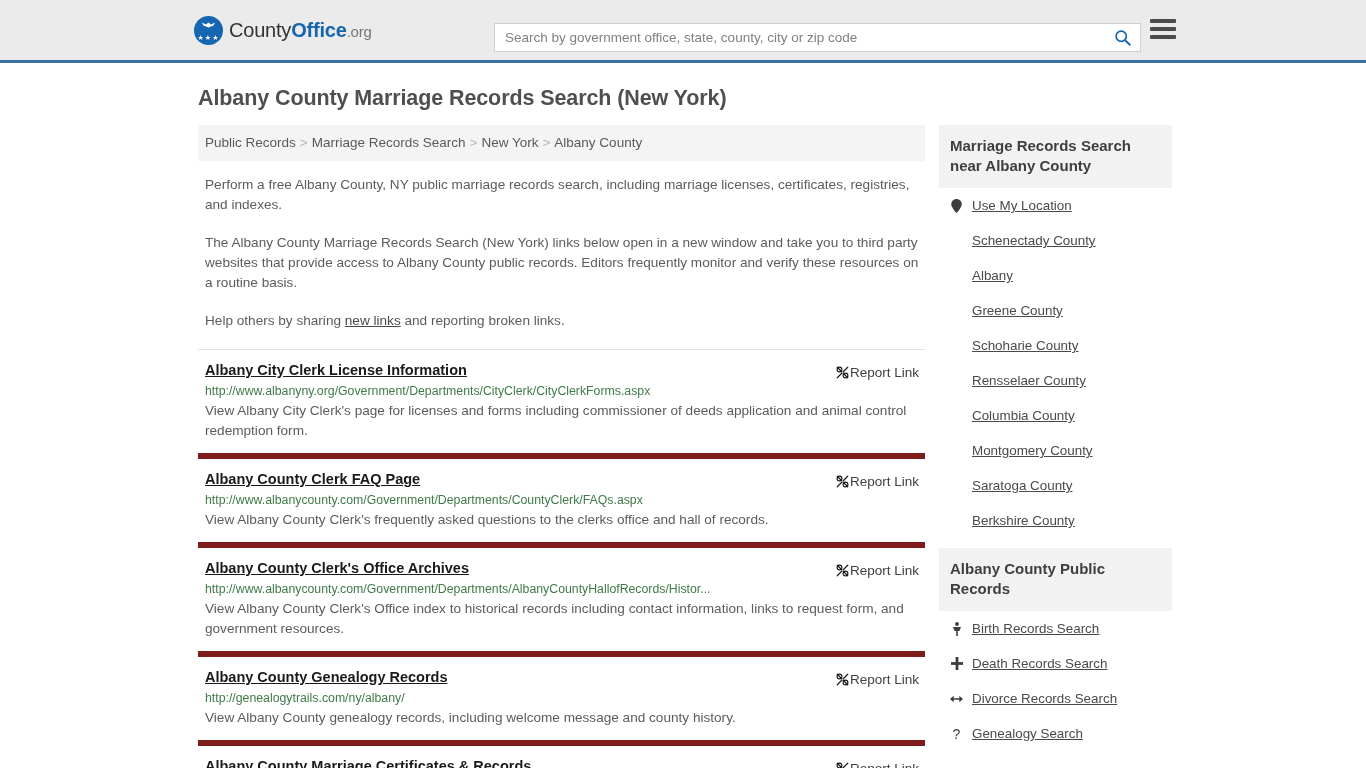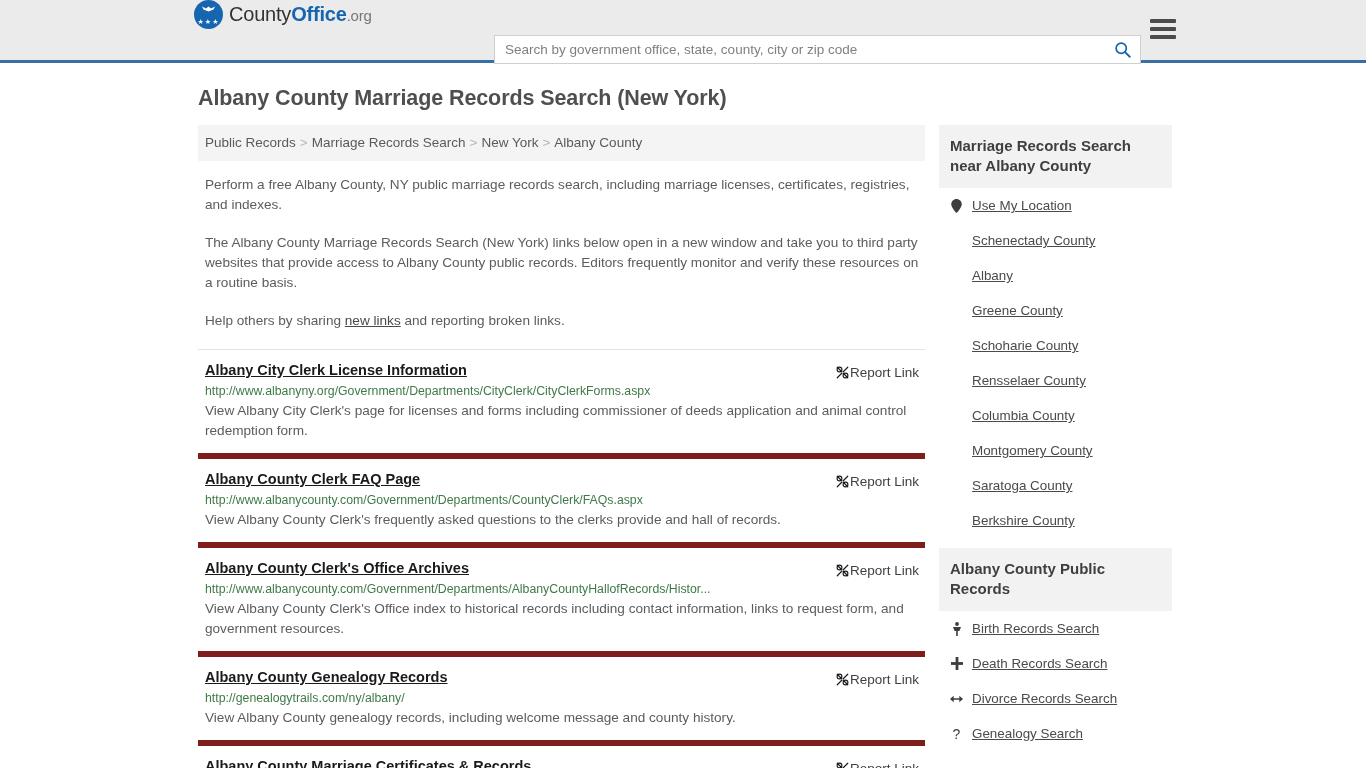--- a/index.html
+++ b/index.html
@@ -12,21 +12,21 @@
     font-family: "Liberation Sans", sans-serif;
     color: #4a4a4a;
   }
 
   
   .site-header {
     height: 63px;
     background: #ebebeb;
     border-bottom: 3px solid #3a6fa5;
     display: flex;
-    align-items: flex-start;
+    align-items: center;
     position: relative;
   }
   .logo-wrap {
     display: flex;
     align-items: center;
     margin-left: 194px;
     text-decoration: none;
     gap: 6px;
   }
   .logo-mark {
@@ -56,21 +56,21 @@
     letter-spacing: -0.2px;
     white-space: nowrap;
   }
   .logo-text .lt-county { color: #333333; }
   .logo-text .lt-office { color: #1565b0; font-weight: bold; }
   .logo-text .lt-org { color: #777777; font-size: 15px; }
 
   .search-wrap {
     position: absolute;
     left: 494px;
-    top: 35px;
+    top: 23px;
     width: 647px;
     height: 29px;
     background: #ffffff;
     border: 1px solid #cfcfcf;
     display: flex;
     align-items: center;
   }
   .search-input {
     flex: 1;
     height: 100%;
@@ -328,21 +328,21 @@
               <svg class="icon-svg" width="15" height="15" viewBox="0 0 20 20" xmlns="http://www.w3.org/2000/svg">
                 <path d="M3 3 L9 9 M11 11 L17 17" stroke="#1a1a1a" stroke-width="1.6" fill="none" stroke-linecap="round"></path>
                 <path d="M3 17 L9 11 M11 9 L17 3" stroke="#1a1a1a" stroke-width="1.6" fill="none" stroke-linecap="round"></path>
                 <circle cx="6" cy="6" r="3.2" fill="none" stroke="#1a1a1a" stroke-width="1.5"></circle>
                 <circle cx="14" cy="14" r="3.2" fill="none" stroke="#1a1a1a" stroke-width="1.5"></circle>
               </svg>
               <span>Report Link</span>
             </span>
           </div>
           <div class="result-url">http://www.albanycounty.com/Government/Departments/CountyClerk/FAQs.aspx</div>
-          <div class="result-desc">View Albany County Clerk's frequently asked questions to the clerks provide and hall of records.</div>
+          <div class="result-desc">View Albany County Clerk's frequently asked questions to the clerks office and hall of records.</div>
         </div>
 
         <div class="result">
           <div class="result-top">
             <a class="result-title" href="#">Albany County Clerk's Office Archives</a>
             <span class="report-link">
               <svg class="icon-svg" width="15" height="15" viewBox="0 0 20 20" xmlns="http://www.w3.org/2000/svg">
                 <path d="M3 3 L9 9 M11 11 L17 17" stroke="#1a1a1a" stroke-width="1.6" fill="none" stroke-linecap="round"></path>
                 <path d="M3 17 L9 11 M11 9 L17 3" stroke="#1a1a1a" stroke-width="1.6" fill="none" stroke-linecap="round"></path>
                 <circle cx="6" cy="6" r="3.2" fill="none" stroke="#1a1a1a" stroke-width="1.5"></circle>

